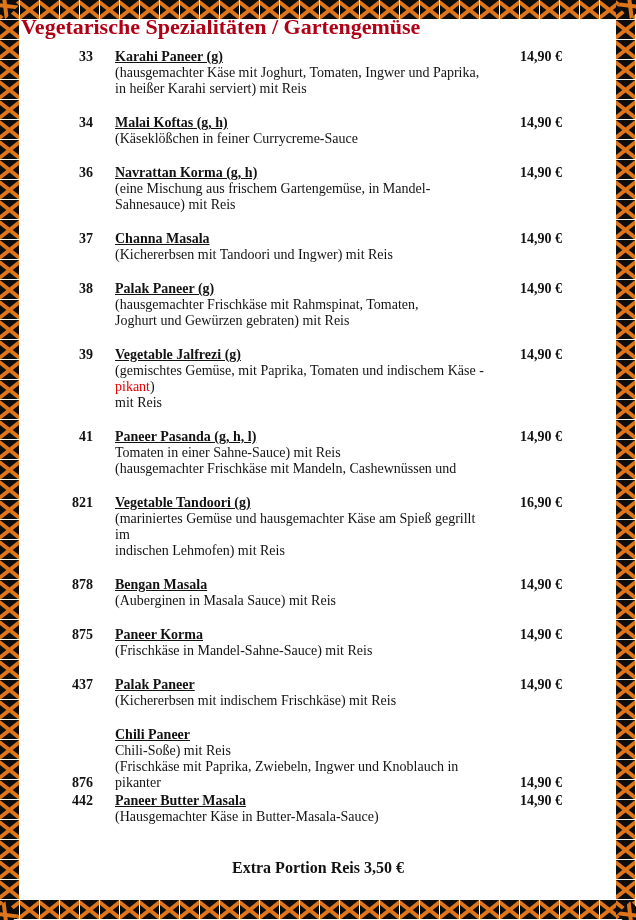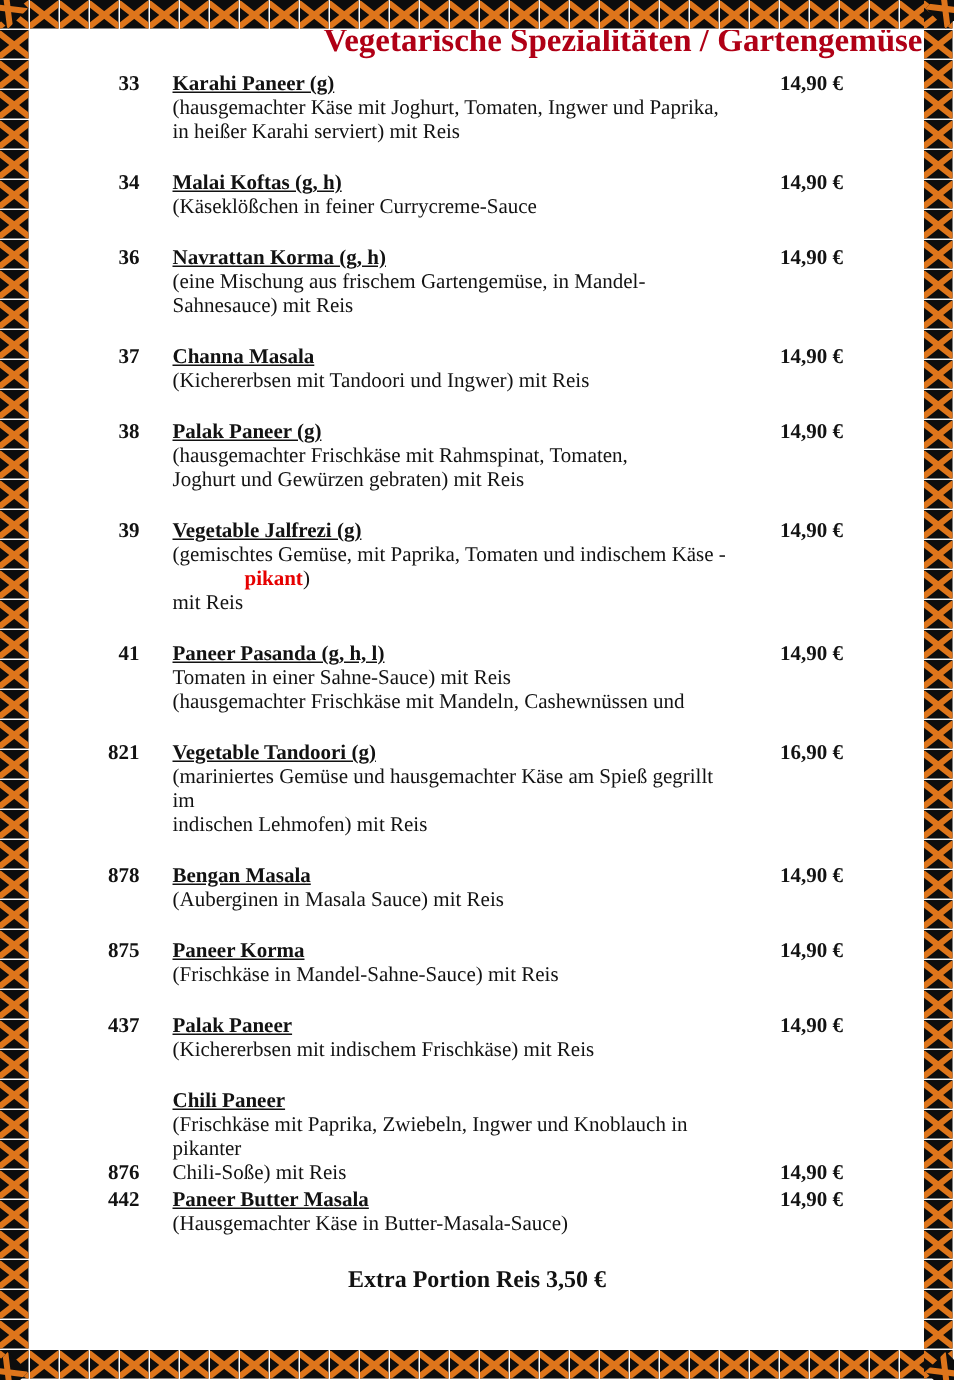--- a/index.html
+++ b/index.html
@@ -9,21 +9,21 @@
     background:#ffffff;
     font-family:"Liberation Serif","DejaVu Serif",serif;
     color:#121212;
     overflow:hidden;
   }
   .content{
     position:absolute;left:21px;top:21px;right:21px;bottom:21px;
     z-index:1;
   }
   .title{
-    text-align:right;
+    text-align:left;
     font-weight:bold;
     font-size:22px;
     line-height:24px;
     color:#b00016;
     margin-top:-6px;
     white-space:nowrap;
   }
   .items{padding:10px 0 0 30px;}
   .item{
     display:flex;
@@ -31,27 +31,27 @@
     line-height:16px;
     margin-bottom:18px;
   }
   .items .item:nth-child(12){margin-bottom:2px;align-items:flex-end;}
   .num{
     flex:none;width:42px;text-align:right;font-weight:bold;
   }
   .mid{flex:1;padding-left:22px;min-width:0;}
   .name{font-weight:bold;text-decoration:underline;}
   .desc-line{}
-  .hl{color:#e60000;font-weight:bold;margin-left:48px;}
+  .hl{color:#e60000;font-weight:normal;}
   .price{
     flex:none;width:78px;margin-right:53px;
     text-align:right;font-weight:bold;white-space:nowrap;
   }
   .footer{
-    margin-top:20px;
+    margin-top:34px;
     text-align:center;
     font-weight:bold;
     font-size:16px;
   }
   
   .bstrip{
     position:absolute;display:flex;gap:1px;z-index:5;
     background:#ffffff;overflow:hidden;
   }
   .bs-top{top:0;left:0;right:0;height:20px;}
@@ -184,22 +184,22 @@
       <div class="name">Palak Paneer</div>
     <div class="desc-line"><span>(Kichererbsen mit indischem Frischkäse) mit Reis</span></div>
           </div>
     <div class="price">14,90 €</div>
   </div>
 
   <div class="item">
     <div class="num">876</div>
     <div class="mid">
       <div class="name">Chili Paneer</div>
-    <div class="desc-line"><span>(Frischkäse mit Paprika, Zwiebeln, Ingwer und Knoblauch in pikanter</span></div>
-            <div class="desc-line"><span>Chili-Soße) mit Reis</span></div>
+    <div class="desc-line"><span>Chili-Soße) mit Reis</span></div>
+            <div class="desc-line"><span>(Frischkäse mit Paprika, Zwiebeln, Ingwer und Knoblauch in pikanter</span></div>
           </div>
     <div class="price">14,90 €</div>
   </div>
 
   <div class="item">
     <div class="num">442</div>
     <div class="mid">
       <div class="name">Paneer Butter Masala</div>
     <div class="desc-line"><span>(Hausgemachter Käse in Butter-Masala-Sauce)</span></div>
           </div>

